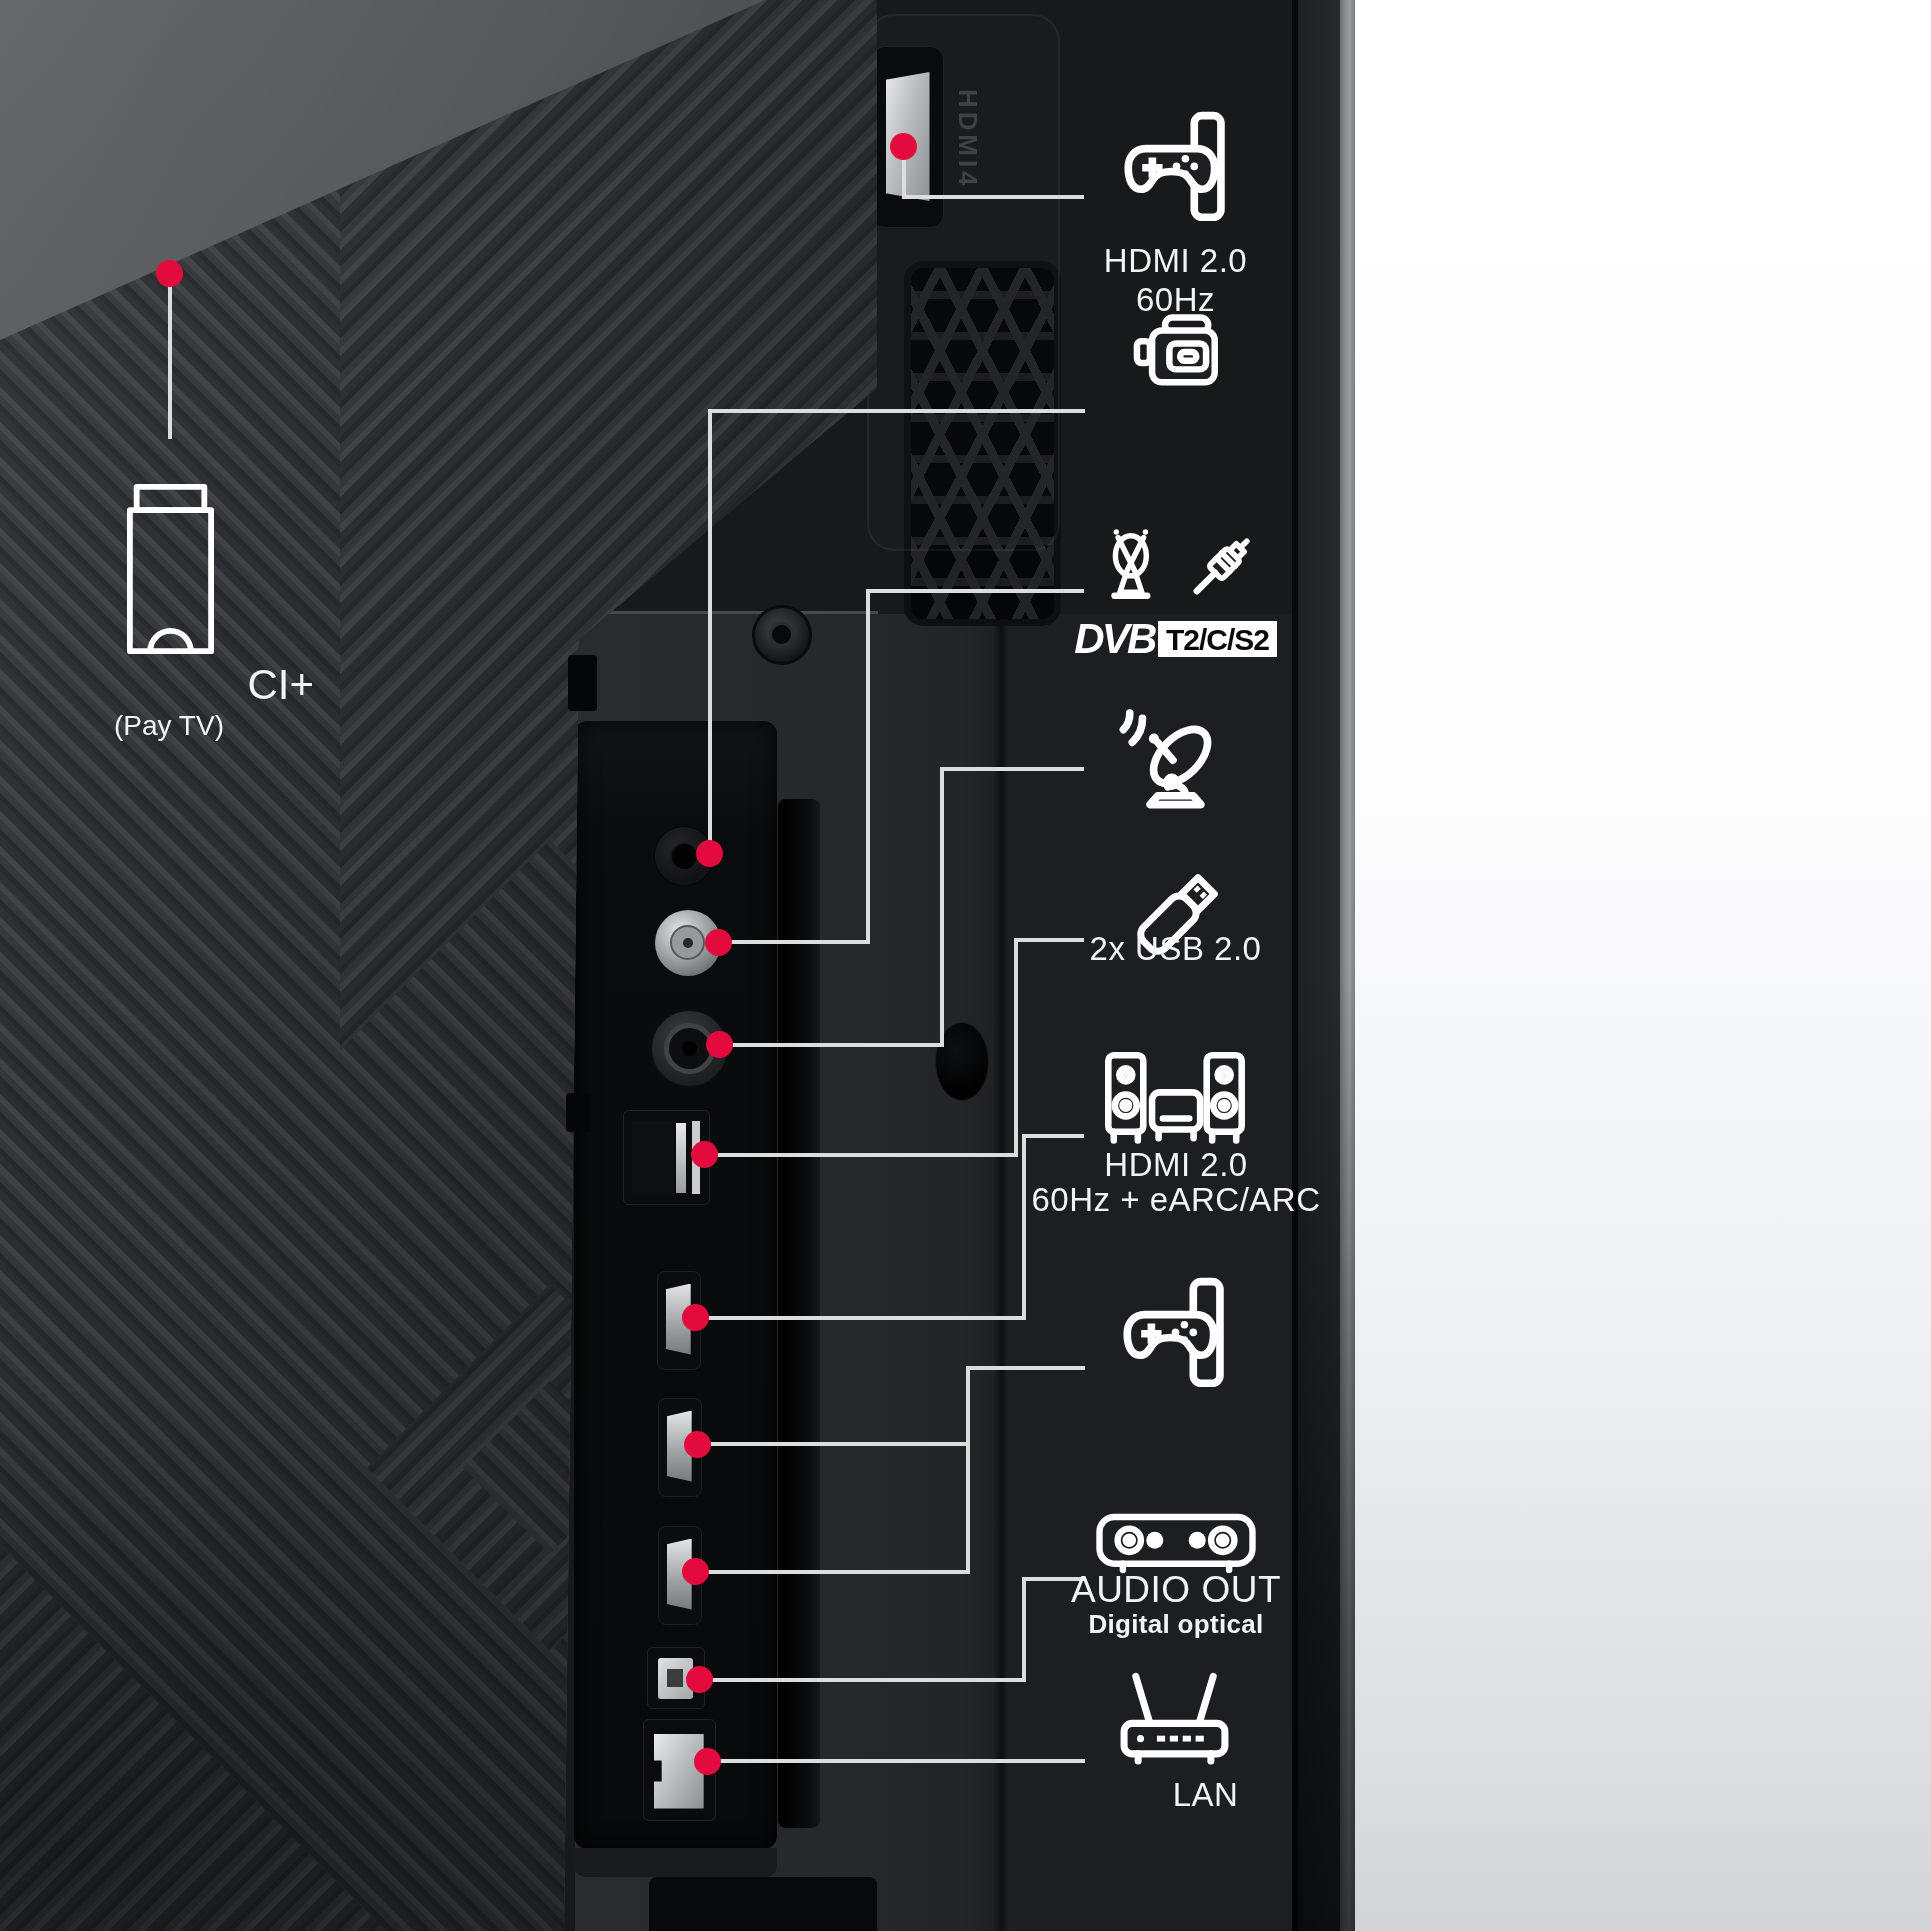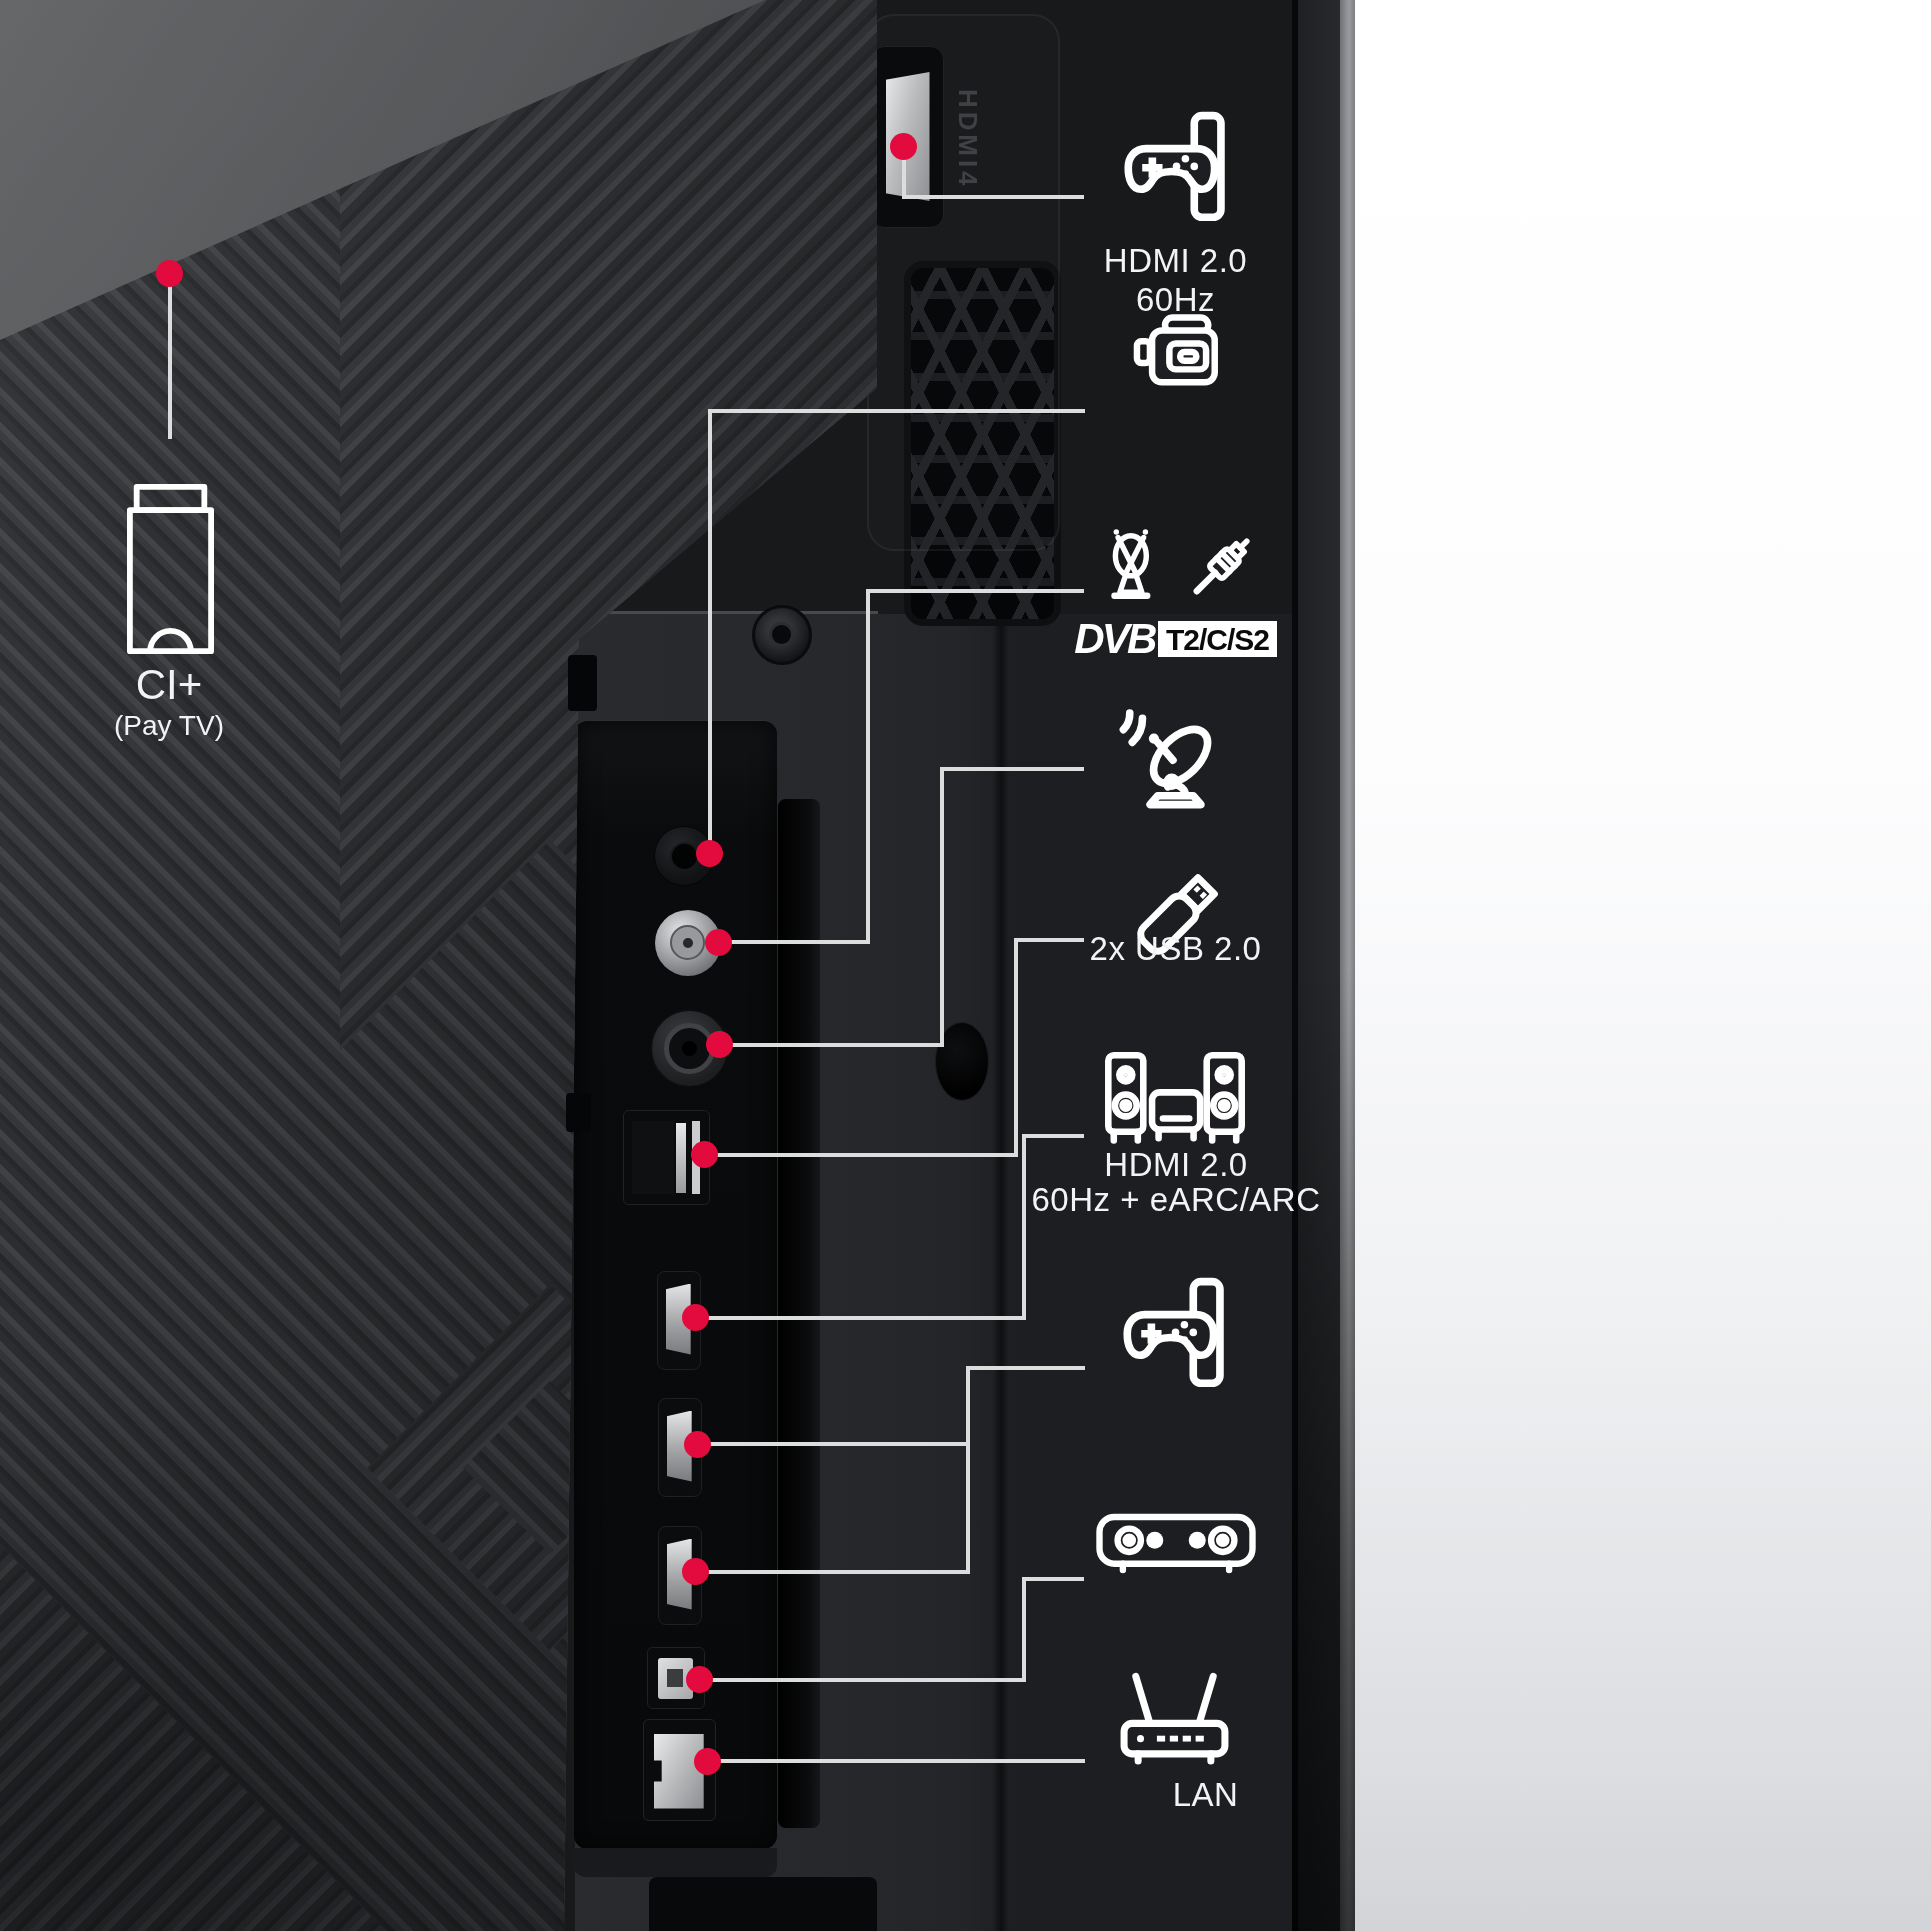--- a/index.html
+++ b/index.html
@@ -122,21 +122,21 @@
   .c-text.tight{line-height:35px;}
   .big{font-size:37px;line-height:39px;}
   .small{font-size:26px;line-height:31px;font-weight:700;letter-spacing:0.3px;}
   .icon-svg{position:absolute;z-index:8;}
   .icon-svg svg{display:block;}
   .dvb-row{position:absolute;left:1026px;top:618px;width:299px;z-index:8;display:flex;justify-content:center;align-items:center;}
   .dvb-word{color:#fff;font-weight:700;font-size:42px;letter-spacing:-2.9px;font-style:italic;line-height:42px;}
   .dvb-badge{background:#fff;color:#0b0b0b;font-weight:800;font-size:30px;line-height:30px;
        padding:3.9px 7.7px 2.9px 7.7px;margin-left:3.9px;letter-spacing:-1px;}
   .ci-block{position:absolute;left:24px;top:662px;width:290px;z-index:8;color:#f2f3f4;text-align:center;}
-  .ci-title{font-size:42px;line-height:46px;font-weight:400;}
+  .ci-title{font-size:42px;line-height:46px;font-weight:400;text-align:right;}
   .ci-sub{font-size:28px;line-height:35px;font-weight:400;}
 </style>
 </head>
 <body>
 
 <div class="stage">
 
   <div class="tv">
     <div class="box"></div>
     <div class="box-topline"></div>
@@ -371,20 +371,24 @@
       <rect x="8" y="14" width="144" height="44" rx="14"></rect>
       <circle cx="36" cy="36" r="11"></circle>
         <circle cx="36" cy="36" r="3.4" fill="#fff"></circle>
       <circle cx="60" cy="36" r="8" fill="#fff" stroke="none"></circle>
       <circle cx="100" cy="36" r="8" fill="#fff" stroke="none"></circle>
       <circle cx="124" cy="36" r="11"></circle>
         <circle cx="124" cy="36" r="3.4" fill="#fff"></circle>
       <path d="M30 58 v6 M130 58 v6"></path>
     </svg>
   </div>
+  <div class="callout" style="left:1007px;top:1570px;width:338px;">
+    <div class="c-text big">AUDIO OUT</div>
+    <div class="small">Digital optical</div>
+  </div>
 
   <div class="icon-svg" style="left:1110px;top:1657px;">
     <svg width="129" height="114" viewBox="0 0 110 96" fill="none" stroke="#ffffff" stroke-width="6" stroke-linecap="round" stroke-linejoin="round">
       <path d="M34 56 L22 16"></path>
       <path d="M76 56 L88 16"></path>
       <rect x="12" y="56" width="86" height="26" rx="7" fill="#1c1e21"></rect>
       <circle cx="26" cy="69" r="3" fill="#fff" stroke="none"></circle>
       <rect x="40" y="66.5" width="7" height="5" fill="#fff" stroke="none"></rect>
       <rect x="51" y="66.5" width="7" height="5" fill="#fff" stroke="none"></rect>
       <rect x="62" y="66.5" width="7" height="5" fill="#fff" stroke="none"></rect>

